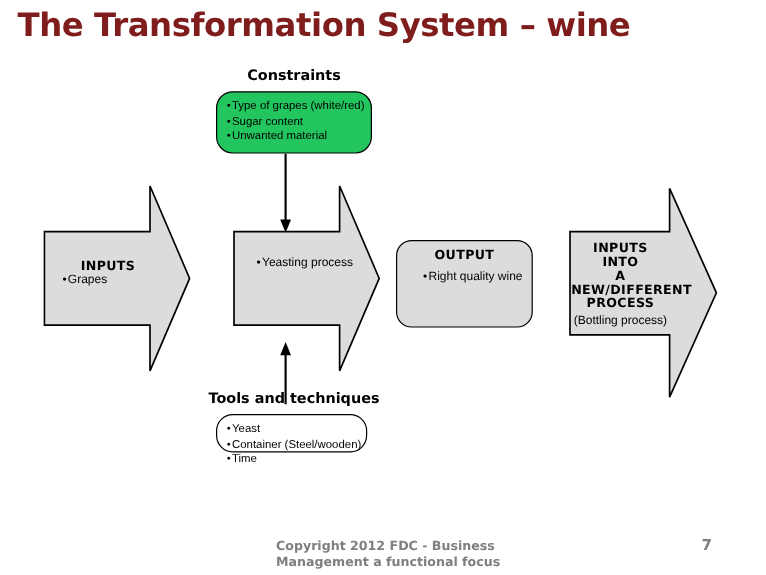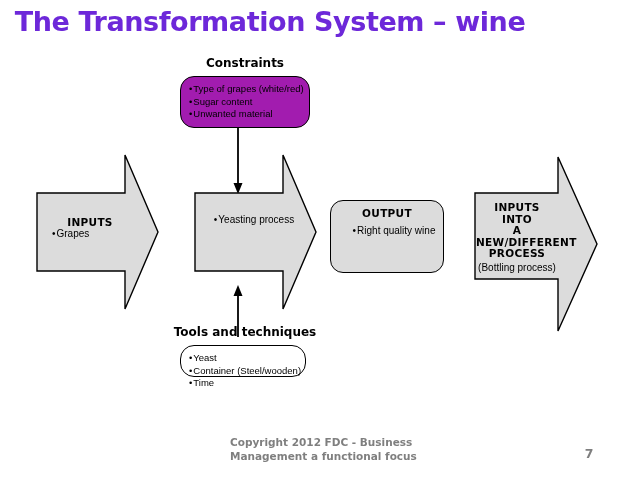--- a/index.html
+++ b/index.html
@@ -23,21 +23,21 @@
   #slide-title {
     position: absolute;
     left: 0;
     top: 6px;
     width: 540px;
     text-align: center;
     font-family: "DejaVu Sans", sans-serif;
     font-size: 27px;
     font-weight: bold;
     letter-spacing: -0.4px;
-    color: #6d28d9;
+    color: #7f1d1d;
     white-space: nowrap;
   }
 
   
   .caption {
     position: absolute;
     font-family: "DejaVu Sans", sans-serif;
     font-size: 12px;
     font-weight: bold;
     color: #000000;
@@ -60,21 +60,21 @@
     position: absolute;
     border: 1.4px solid #000000;
     border-radius: 14px;
     box-sizing: border-box;
   }
   #constraints-box {
     left: 180px;
     top: 76px;
     width: 130px;
     height: 52px;
-    background: #a21caf;
+    background: #22c55e;
     padding: 6px 0 0 8px;
   }
   #tools-box {
     left: 180px;
     top: 345px;
     width: 126px;
     height: 32px;
     background: #ffffff;
     padding: 6px 0 0 8px;
   }
@@ -159,21 +159,21 @@
 
   
   .connector {
     position: absolute;
   }
 
   
   #footer {
     position: absolute;
     left: 230px;
-    top: 435px;
+    top: 448px;
     width: 300px;
     font-family: "DejaVu Sans", sans-serif;
     font-size: 10.5px;
     font-weight: bold;
     line-height: 14px;
     color: #7f7f7f;
   }
   #footer div { white-space: nowrap; }
   #page-number {
     position: absolute;

